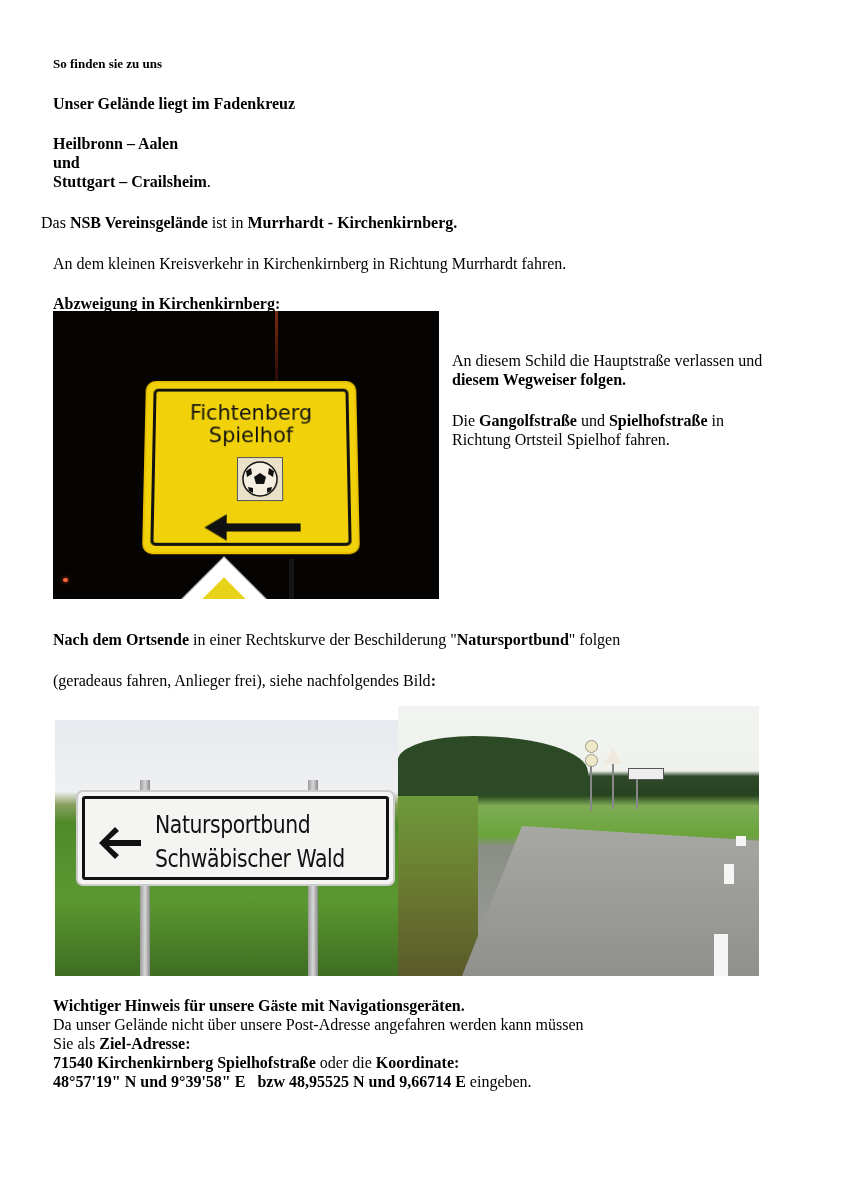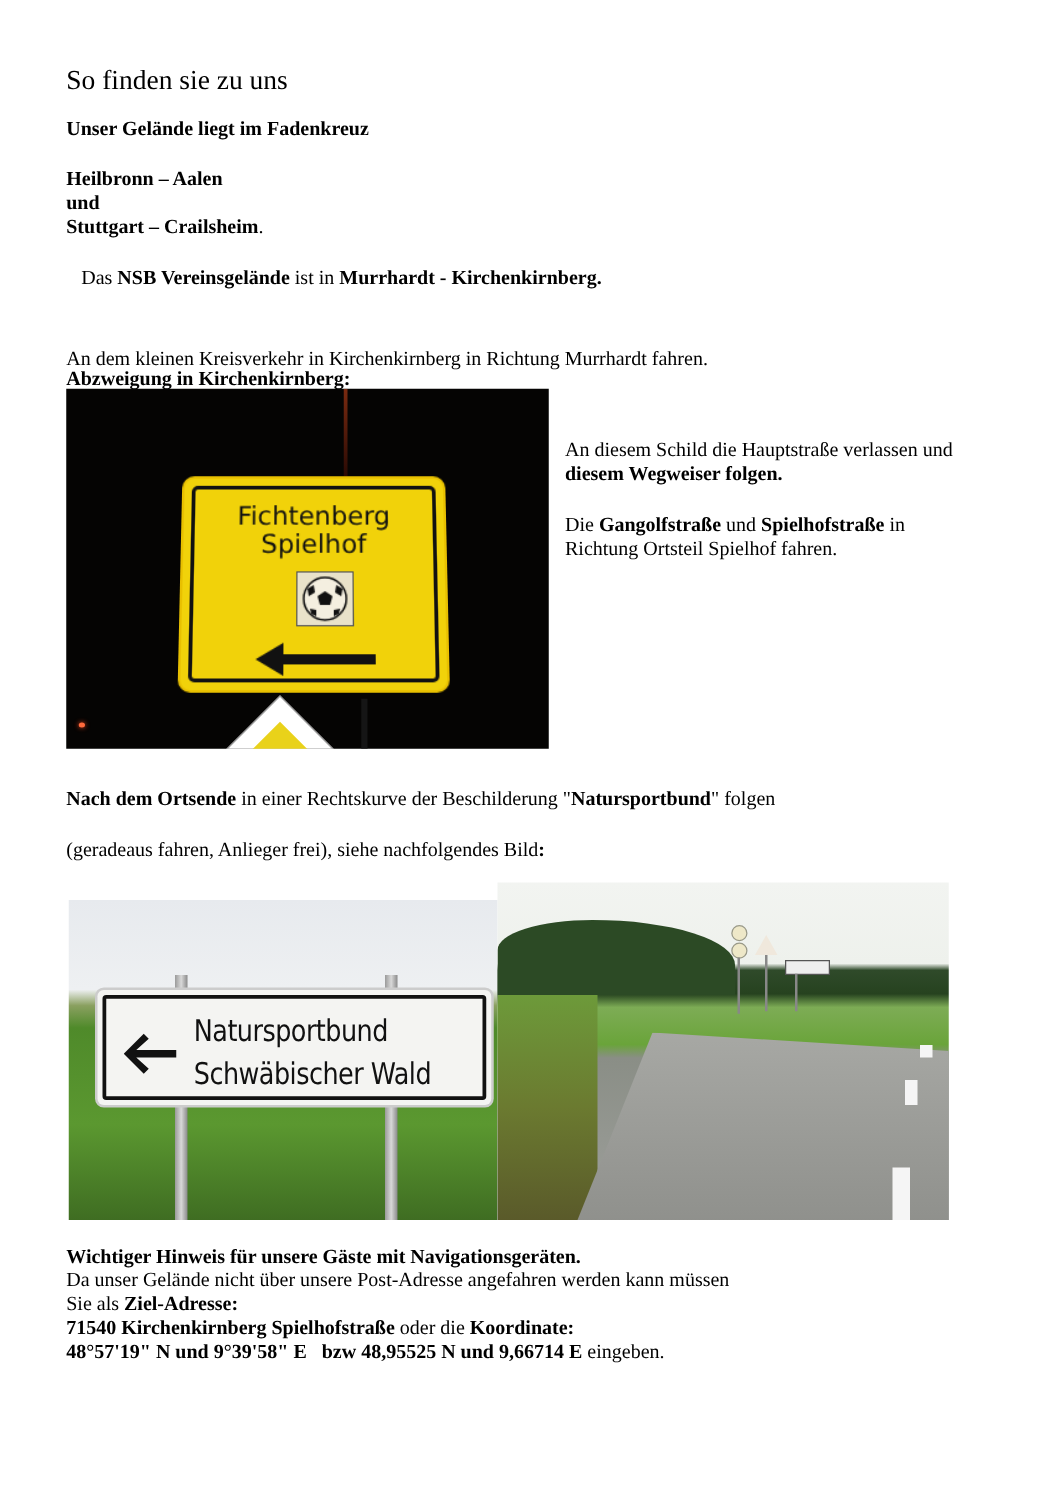--- a/index.html
+++ b/index.html
@@ -1,20 +1,20 @@
 <!DOCTYPE html>
 <html><head>
 <meta charset="utf-8">
 <style>
   html, body { margin: 0; padding: 0; background: #ffffff; }
   body { width: 849px; height: 1200px; position: relative; overflow: hidden;
          font-family: "Liberation Serif", "DejaVu Serif", serif; color: #000; }
   .t { position: absolute; white-space: nowrap; font-size: 16px; line-height: 18px; }
   .b { font-weight: bold; }
-  .title { font-size: 22px; font-weight: normal; }
+  .title { font-size: 13px; font-weight: bold; }
   .photo { position: absolute; overflow: hidden; }
 
   
   #photo1 { left: 53px; top: 311px; width: 386px; height: 288px; background: #050403; }
   #photo1 .pole { position: absolute; left: 222px; top: 0; width: 3px; height: 70px; background: linear-gradient(#7a2a10,#2a0a04); }
   #photo1 .pole2 { position: absolute; left: 236px; top: 248px; width: 5px; height: 40px; background: #151515; }
   #photo1 .sign { position: absolute; left: 93px; top: 70px; width: 210px; height: 170px;
                   background: #f1d20a; border-radius: 8px; transform: perspective(500px) rotateX(6deg);
                   box-shadow: 0 0 0 2px #e8c000; }
   #photo1 .sign .inner { position: absolute; left: 6px; top: 6px; right: 6px; bottom: 6px;
@@ -63,25 +63,25 @@
 
 <div class="t title" style="left:53px;top:55px;">So finden sie zu uns</div>
 <div class="t b" style="left:53px;top:95px;">Unser Gelände liegt im Fadenkreuz</div>
 
 <div class="t b" style="left:53px;top:135px;">Heilbronn – Aalen</div>
 <div class="t b" style="left:53px;top:154px;">und</div>
 <div class="t" style="left:53px;top:173px;">
   <span class="b">Stuttgart – Crailsheim</span><span>.</span>
 </div>
 
-<div class="t" style="left:65px;top:214px;text-align:center;">
+<div class="t" style="left:41px;top:214px;text-align:center;">
   <span>Das </span><span class="b">NSB Vereinsgelände</span><span> ist in </span><span class="b">Murrhardt - Kirchenkirnberg.</span>
 </div>
 
-<div class="t" style="left:53px;top:255px;margin-top:24px;">An dem kleinen Kreisverkehr in Kirchenkirnberg in Richtung Murrhardt fahren.</div>
+<div class="t" style="left:53px;top:255px;">An dem kleinen Kreisverkehr in Kirchenkirnberg in Richtung Murrhardt fahren.</div>
 
 <div class="t b" style="left:53px;top:295px;">Abzweigung in Kirchenkirnberg:</div>
 
 <div class="photo" id="photo1">
   <div class="pole"></div>
   <div class="pole2"></div>
   <div class="lamp"></div>
   <div class="sign">
     <div class="inner">
       <div class="l1">Fichtenberg</div>

